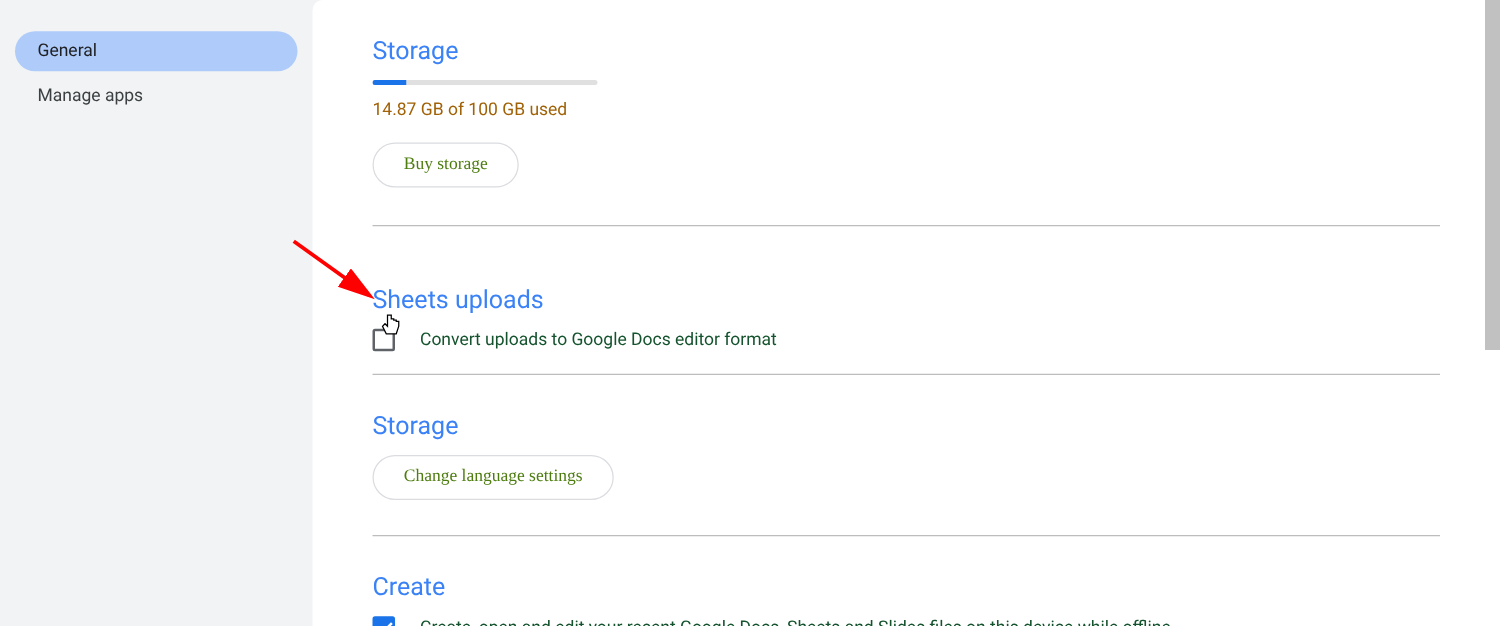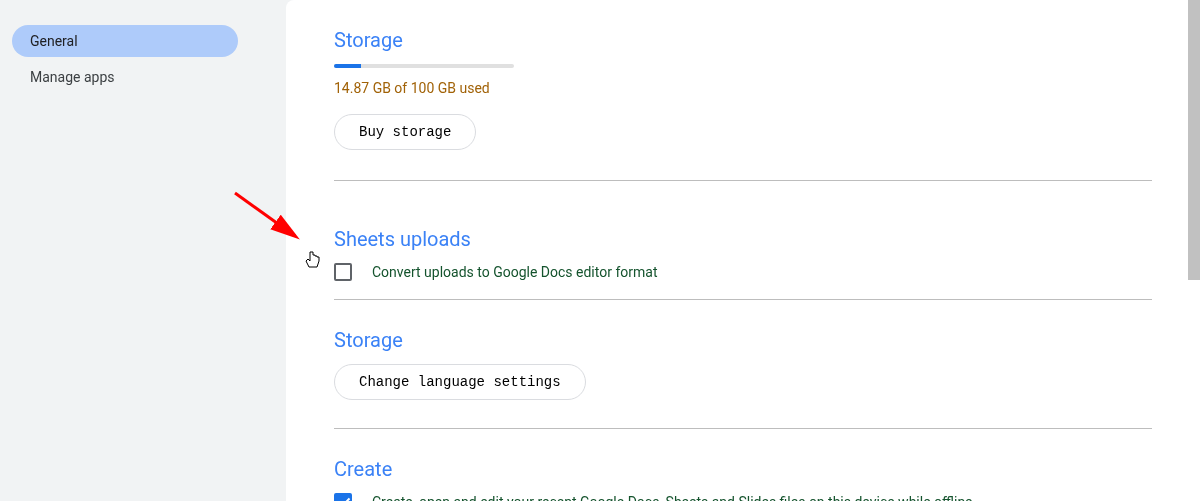--- a/index.html
+++ b/index.html
@@ -12,21 +12,20 @@
       background: #f1f3f4;
       width: 1200px;
       height: 501px;
       overflow: hidden;
       position: relative;
     }
     .container {
       display: flex;
       width: 100%;
       height: 100%;
-      gap: 36px;
     }
     .sidebar {
       width: 250px;
       padding: 25px 12px 0 12px;
       flex-shrink: 0;
     }
     .sidebar-item {
       padding: 8px 18px;
       font-size: 14px;
       color: #3c4043;
@@ -76,24 +75,24 @@
     .button-row {
       display: flex;
       gap: 12px;
       margin-bottom: 30px;
     }
     .pill-button {
       border: 1px solid #dadce0;
       border-radius: 22px;
       padding: 9px 24px;
       font-size: 14px;
-      color: #000000;
+      color: #4d7c0f;
       background: #fff;
       cursor: pointer;
-      font-family: Liberation Mono, monospace;
+      font-family: Liberation Serif, serif;
       font-weight: 500;
     }
     .pill-button.first {
       font-weight: 500;
     }
     .divider {
       border: none;
       border-top: 1px solid #bdbdbd;
       margin: 0;
     }

